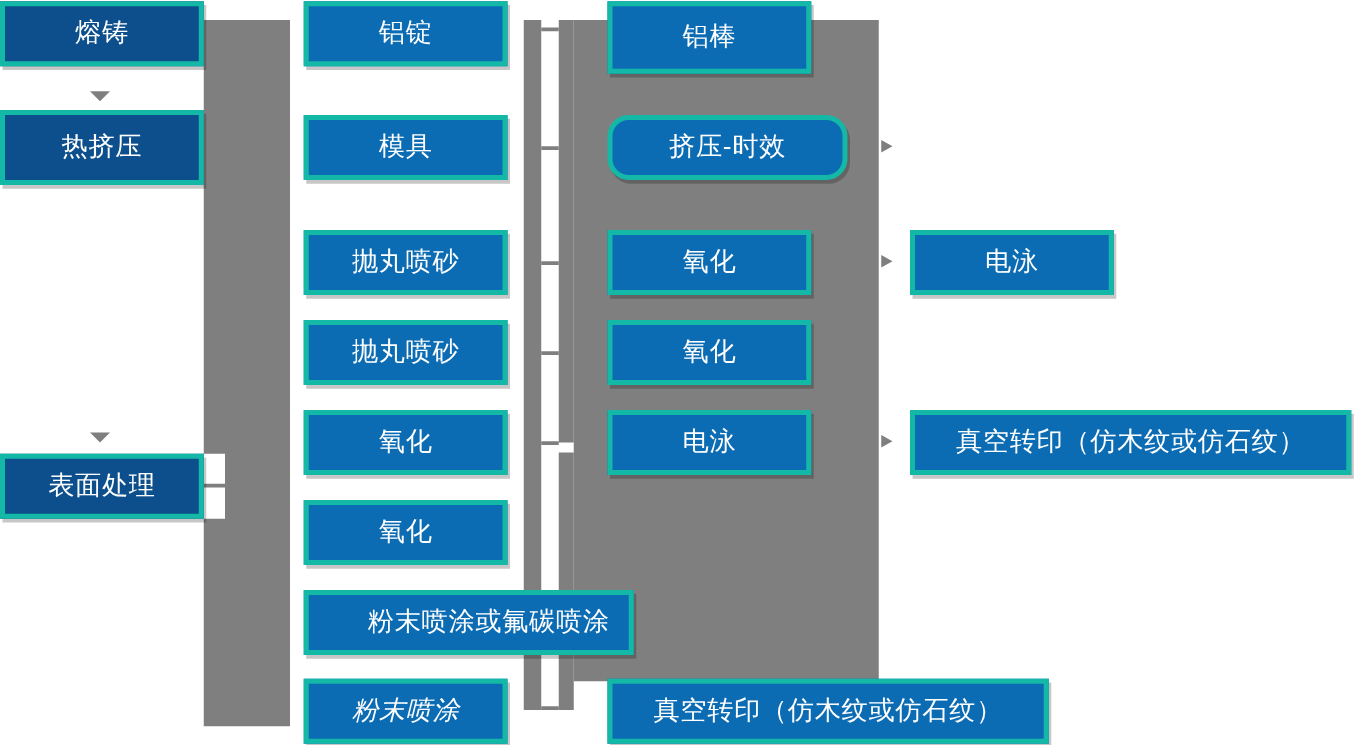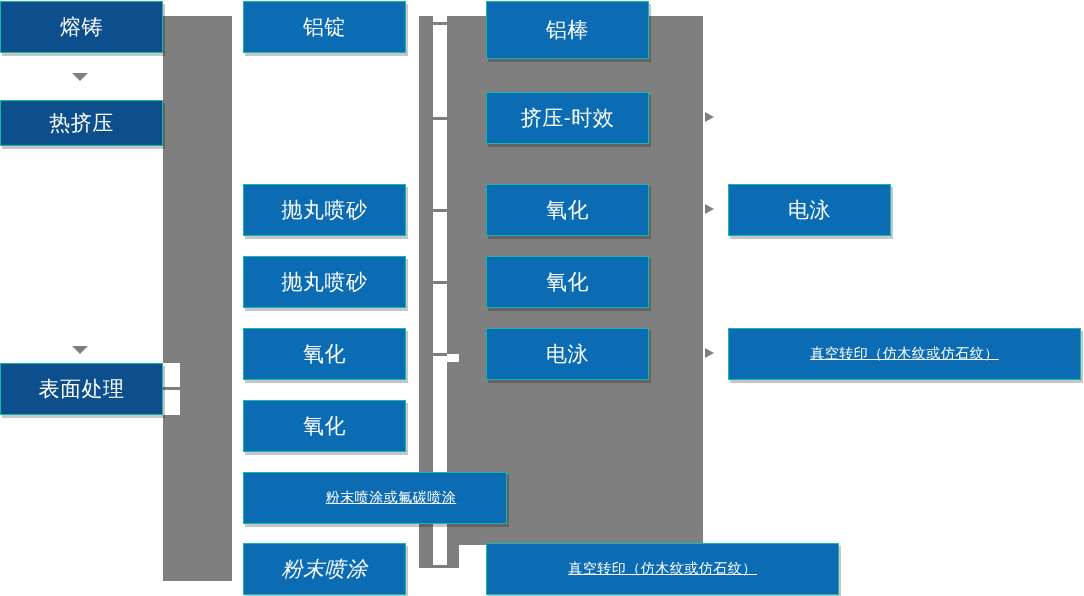--- a/index.html
+++ b/index.html
@@ -47,32 +47,32 @@
   }
 
   
   .node {
     position: absolute;
     box-sizing: border-box;
     display: flex;
     align-items: center;
     justify-content: center;
     color: #ffffff;
-    border: 1px solid #14b8a6;
+    border: 4px solid #14b8a6;
     box-shadow: 2px 3px 0 rgba(0,0,0,0.22);
     font-size: 21px;
     line-height: 1.1;
     letter-spacing: 0.5px;
     white-space: nowrap;
     text-align: center;
     user-select: none;
   }
   .node.dark  { background: #0c4f8c; }
   .node.light { background: #0b6cb4; }
-  .node.wide  { font-size: 14px; text-decoration: underline; }
+  .node.wide  { font-size: 21px; }
 </style>
 </head>
 <body>
 
 <div id="canvas">
 
   <div class="gray" style="left:163px; top:16px; width:69px; height:565px;"></div>
 
   <div class="gray" style="left:163px; top:363px; width:2px; height:0px;"></div>
 
@@ -111,32 +111,35 @@
   <div class="gray" style="left:459px; top:16px; width:244px; height:529px;"></div>
 
   <div class="gray-arrow-sm" style="left:705px; top:112px;"></div>
   <div class="gray-arrow-sm" style="left:705px; top:204px;"></div>
   <div class="gray-arrow-sm" style="left:705px; top:348px;"></div>
 
   <div class="node dark" style="left:0px; top:1px; width:163px; height:52px;">
     <span>熔铸</span>
   </div>
 
-  <div class="node dark" style="left:0px; top:100px; width:163px; height:46px;">
+  <div class="node dark" style="left:0px; top:88px; width:163px; height:60px;">
     <span>热挤压</span>
   </div>
 
   <div class="node dark" style="left:0px; top:363px; width:163px; height:52px;">
     <span>表面处理</span>
   </div>
 
   <div class="node light" style="left:243px; top:1px; width:163px; height:52px;">
     <span>铝锭</span>
   </div>
 
+  <div class="node light" style="left:243px; top:92px; width:163px; height:52px;">
+    <span>模具</span>
+  </div>
 
   <div class="node light" style="left:243px; top:184px; width:163px; height:52px;">
     <span>抛丸喷砂</span>
   </div>
 
   <div class="node light" style="left:243px; top:256px; width:163px; height:52px;">
     <span>抛丸喷砂</span>
   </div>
 
   <div class="node light" style="left:243px; top:328px; width:163px; height:52px;">
@@ -152,21 +155,21 @@
   </div>
 
   <div class="node light" style="left:243px; top:543px; width:163px; height:52px;font-style:italic;">
     <span>粉末喷涂</span>
   </div>
 
   <div class="node light" style="left:486px; top:1px; width:163px; height:58px;">
     <span>铝棒</span>
   </div>
 
-  <div class="node light" style="left:486px; top:92px; width:163px; height:52px;">
+  <div class="node light" style="left:486px; top:92px; width:192px; height:52px;border-radius:17px;">
     <span>挤压-时效</span>
   </div>
 
   <div class="node light" style="left:486px; top:184px; width:163px; height:52px;">
     <span>氧化</span>
   </div>
 
   <div class="node light" style="left:486px; top:256px; width:163px; height:52px;">
     <span>氧化</span>
   </div>

